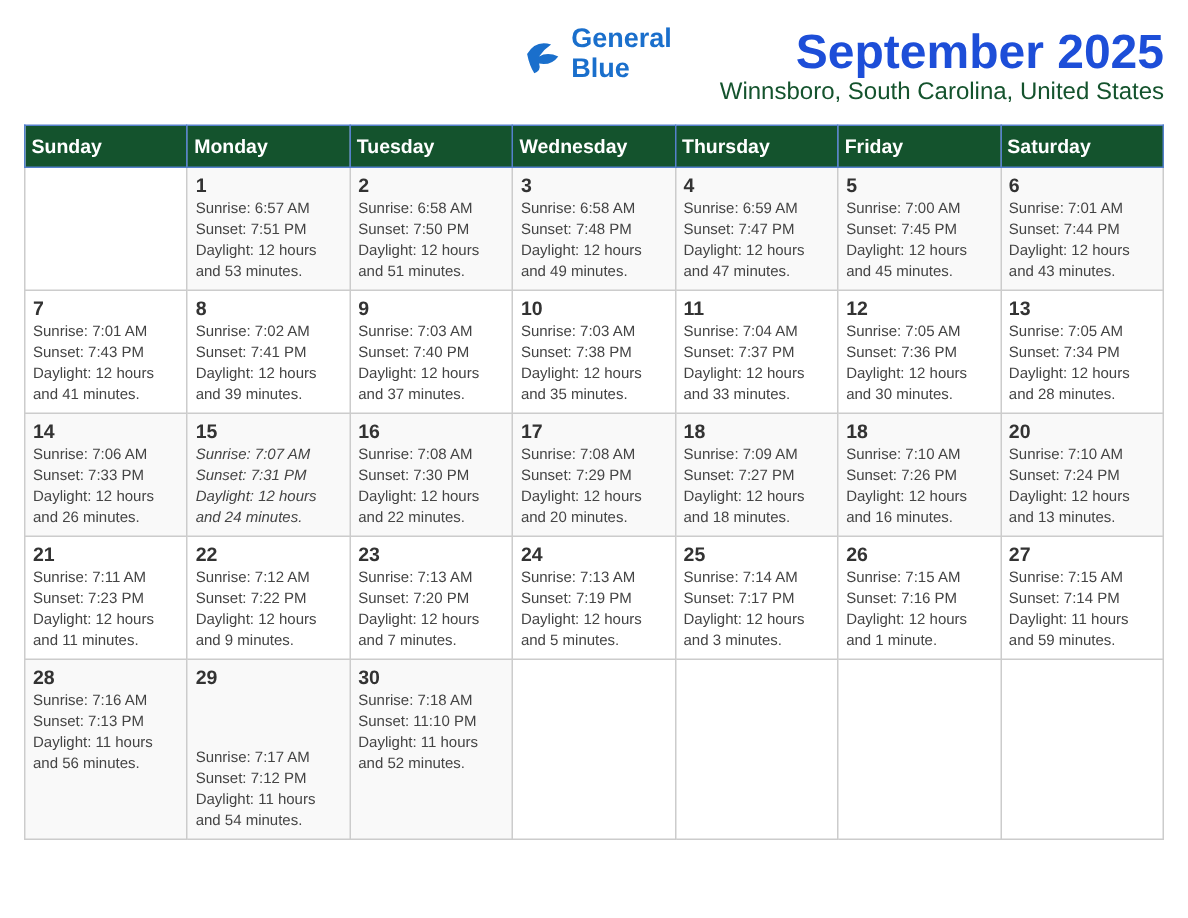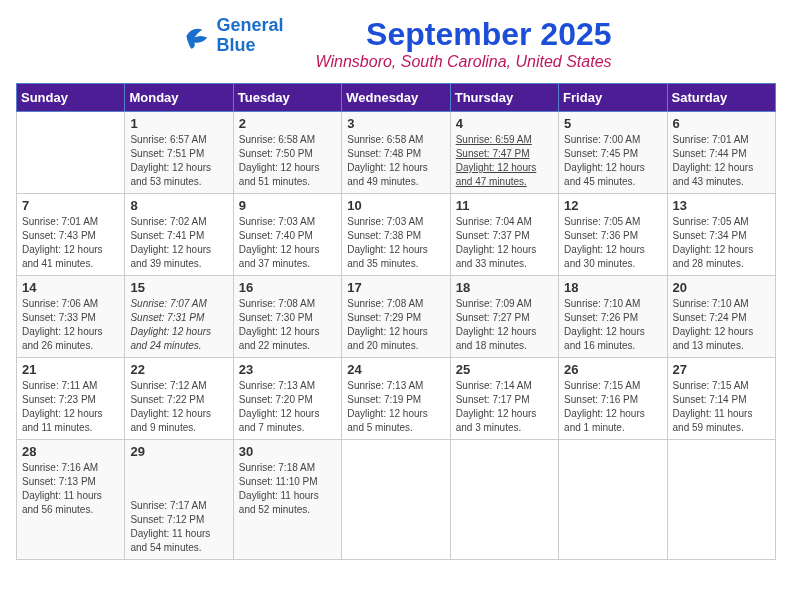--- a/index.html
+++ b/index.html
@@ -5,21 +5,21 @@
     * { margin: 0; padding: 0; box-sizing: border-box; }
     body {
       font-family: Arial, sans-serif;
       background: #fff;
       width: 792px;
       min-height: 612px;
       padding: 16px;
     }
     .header-area {
       display: flex;
-      justify-content: center;
+      justify-content: flex-end;
       align-items: flex-start;
       margin-bottom: 12px;
       gap: 32px;
     }
     .logo {
       display: flex;
       align-items: center;
       gap: 4px;
     }
     .logo-text {
@@ -38,30 +38,29 @@
     .title-area {
       text-align: right;
     }
     .month-title {
       font-size: 32px;
       font-weight: bold;
       color: #1d4ed8;
     }
     .location-title {
       font-size: 16px;
-      color: #be185d;
-      font-style: italic;
+      color: #14532d;
     }
     table {
       width: 100%;
       border-collapse: collapse;
       table-layout: fixed;
     }
     thead tr th {
-      background-color: #4c1d95;
+      background-color: #14532d;
       color: #fff;
       font-size: 13px;
       font-weight: bold;
       padding: 6px 4px;
       text-align: left;
       border: 1px solid #5580cc;
     }
     tbody tr td {
       vertical-align: top;
       border: 1px solid #ccc;
@@ -140,21 +139,21 @@
         </td>
         <td>
           <span class="day-num">3</span>
           <div class="cell-text" style="white-space: pre-line;">Sunrise: 6:58 AM
 Sunset: 7:48 PM
 Daylight: 12 hours
 and 49 minutes.</div>
         </td>
         <td>
           <span class="day-num">4</span>
-          <div class="cell-text" style="white-space: pre-line; text-decoration: underline;">Sunrise: 6:59 AM
+          <div class="cell-text" style="white-space: pre-line;">Sunrise: 6:59 AM
 Sunset: 7:47 PM
 Daylight: 12 hours
 and 47 minutes.</div>
         </td>
         <td>
           <span class="day-num">5</span>
           <div class="cell-text" style="white-space: pre-line;">Sunrise: 7:00 AM
 Sunset: 7:45 PM
 Daylight: 12 hours
 and 45 minutes.</div>

